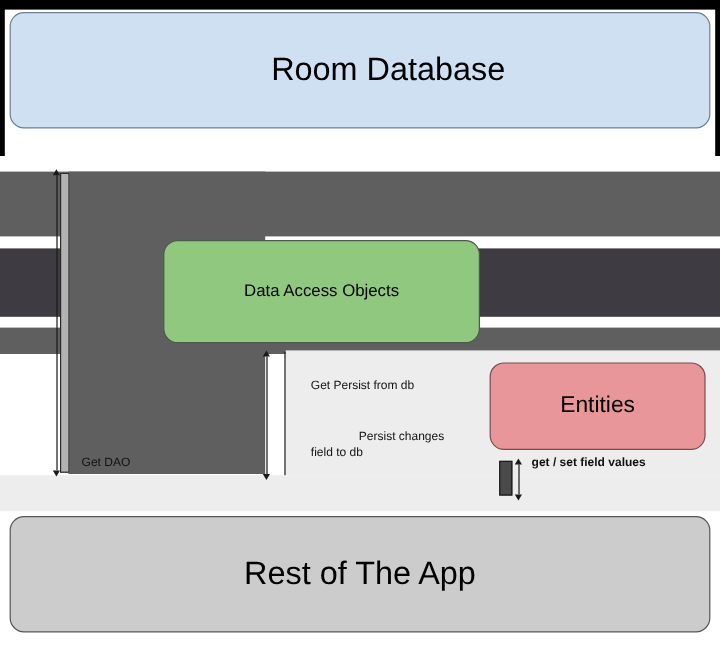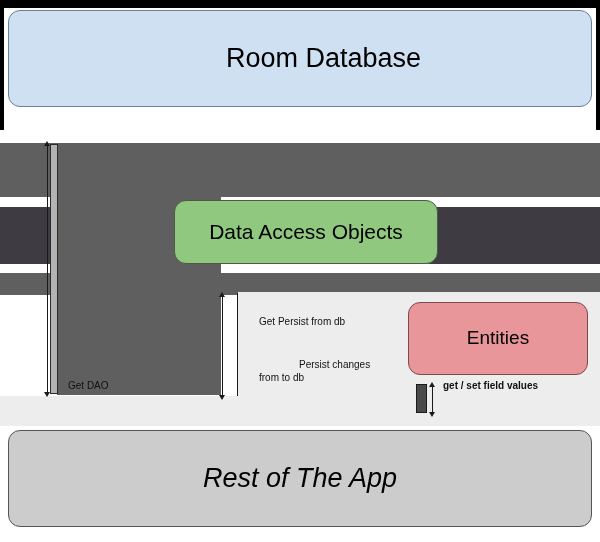--- a/index.html
+++ b/index.html
@@ -83,21 +83,20 @@
     background: #90c87f;
     border-color: #4d5a47;
   }
   .node-entities {
     background: #e8969a;
     border-color: #7a4c4f;
   }
   .node-app {
     background: #cccccc;
     border-color: #555555;
-    font-style: italic;
   }
 
   
   .activation {
     position: absolute;
     box-sizing: border-box;
     background: #b3b3b3;
     border: 1px solid #2b2b2b;
   }
   .activation-dark {
@@ -166,30 +165,30 @@
   <div class="gray-block" style="left:57px; top:143px; width:164px; height:252px;"></div>
 
   <div class="node node-db" style="left:8px; top:10px; width:584px; height:97px; font-size:27px;padding-left:47px;">
     <span>Room Database</span>
   </div>
 
   <div class="activation" style="left:50px; top:144px; width:8px; height:250px;"></div>
   <div class="varrow" style="left:47px; top:146px; height:246px;"></div>
   <div class="lbl" style="left:68px; top:379px;">Get DAO</div>
 
-  <div class="node node-dao" style="left:136px; top:200px; width:264px; height:64px; font-size:21px;margin-left:38px;">
+  <div class="node node-dao" style="left:136px; top:200px; width:264px; height:86px; font-size:14px;">
     <span>Data Access Objects</span>
   </div>
 
   <div class="varrow" style="left:222px; top:297px; height:98px;"></div>
   <div class="vrule" style="left:237px; top:293px; height:103px;"></div>
 
   <div class="lbl" style="left:259px; top:315px;">Get Persist from db</div>
   <div class="lbl" style="left:259px; top:358px;margin-left:40px;">Persist changes</div>
-  <div class="lbl" style="left:259px; top:371px;">from to db</div>
+  <div class="lbl" style="left:259px; top:371px;">field to db</div>
 
   <div class="node node-entities" style="left:408px; top:302px; width:180px; height:73px; font-size:19px;">
     <span>Entities</span>
   </div>
 
   <div class="activation-dark" style="left:416px; top:384px; width:11px; height:29px;"></div>
   <div class="varrow" style="left:432px; top:387px; height:25px;"></div>
   <div class="lbl" style="left:443px; top:379px;font-weight:bold;">get / set field values</div>
 
   <div class="node node-app" style="left:8px; top:430px; width:584px; height:97px; font-size:27px;">

